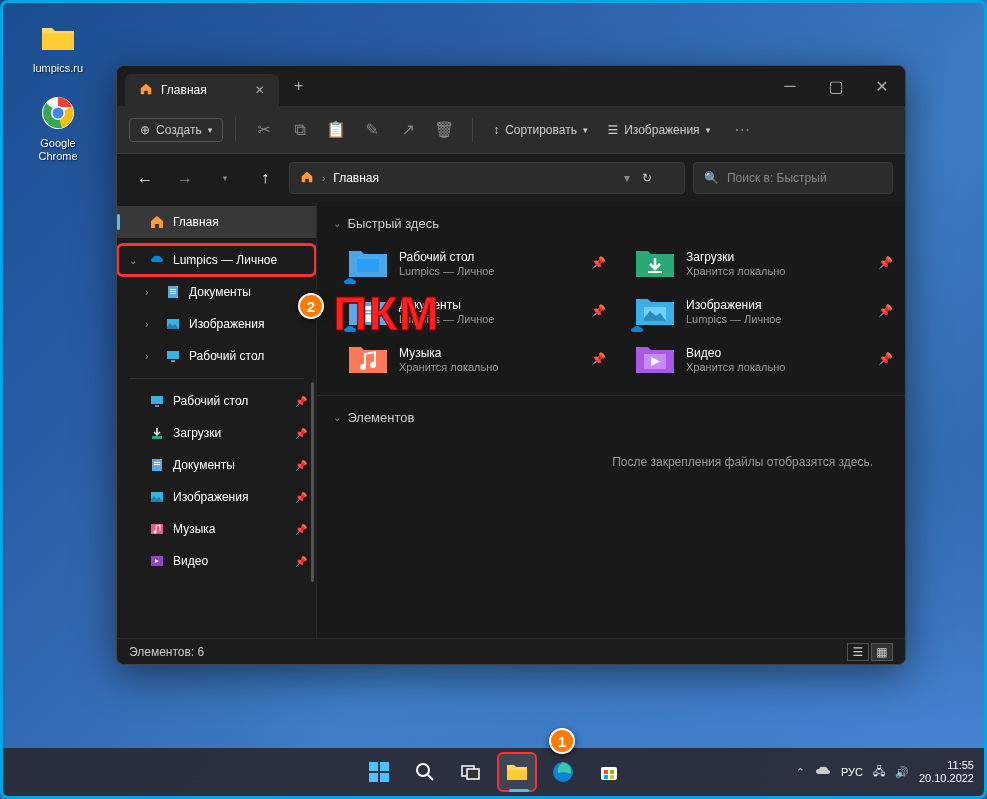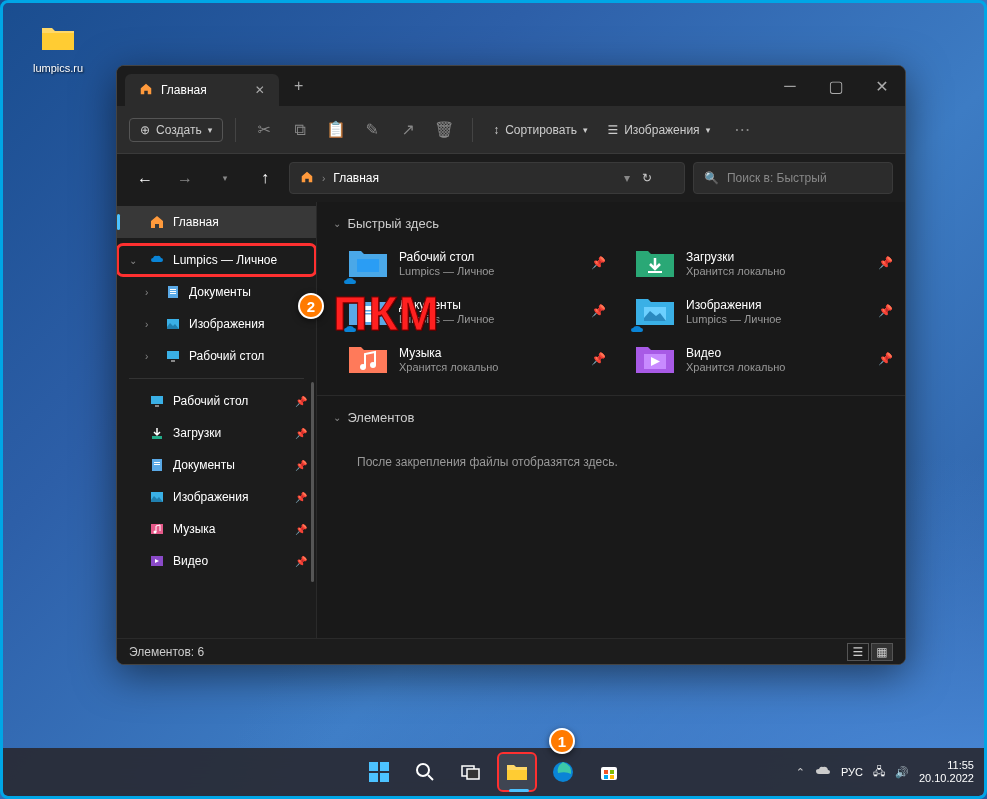--- a/index.html
+++ b/index.html
@@ -69,21 +69,21 @@
   .section-header { display: flex; align-items: center; gap: 6px; color: #ccc; font-size: 13px; padding: 6px 0; cursor: pointer; }
   .section-header .chev { color: #888; font-size: 10px; }
   .quick-grid { display: grid; grid-template-columns: 1fr 1fr; gap: 4px 20px; margin: 4px 0 14px 10px; }
   .qitem { display: flex; align-items: center; gap: 10px; padding: 4px; cursor: pointer; }
   .qitem .qicon { width: 42px; height: 36px; position: relative; }
   .qitem .qicon .cloud-badge { position: absolute; left: -4px; bottom: -2px; width: 14px; height: 10px; }
   .qitem .qtext { display: flex; flex-direction: column; gap: 1px; }
   .qitem .qname { color: #fff; font-size: 12px; }
   .qitem .qsub { color: #999; font-size: 11px; }
   .qitem .qpin { margin-left: auto; color: #666; font-size: 12px; }
-  .favorites-empty { text-align: left; color: #999; font-size: 12px; padding: 24px; }
+  .favorites-empty { text-align: right; color: #999; font-size: 12px; padding: 24px; }
   .content-sep { height: 1px; background: #2a2a2a; margin: 8px -16px; }
   
   
   .status-bar { height: 26px; background: #1c1c1c; border-top: 1px solid #2a2a2a; display: flex; align-items: center; padding: 0 12px; color: #ccc; font-size: 12px; gap: 36px; }
   .status-bar .view-btns { margin-left: auto; display: flex; gap: 2px; }
   .view-btn { width: 22px; height: 18px; border: 1px solid #555; display: flex; align-items: center; justify-content: center; cursor: pointer; }
   
   
   .annotation-badge { position: absolute; width: 26px; height: 26px; border-radius: 50%; background: #ff7a00; border: 2px solid #fff; color: #fff; font-weight: bold; font-size: 15px; display: flex; align-items: center; justify-content: center; z-index: 200; box-shadow: 0 2px 6px rgba(0,0,0,0.5); }
   .annotation-text { position: absolute; color: #ff2020; font-size: 48px; font-weight: 900; z-index: 200; -webkit-text-stroke: 1px #800000; text-shadow: 1px 1px 0 #400000; letter-spacing: 1px; }
@@ -96,20 +96,34 @@
 
 <div class="desktop-icons">
   <div class="desktop-icon">
     <div class="icon-img">
       <svg class="svg-icon" width="40" height="40" viewBox="0 0 40 40">
           <path d="M4 10 L14 10 L17 13 L36 13 L36 32 L4 32 Z" fill="#ffd868"></path>
           <path d="M4 15 L36 15 L36 32 L4 32 Z" fill="#ffcc33"></path>
         </svg>
     </div>
     <div class="icon-label">lumpics.ru</div>
+  </div>
+  <div class="desktop-icon">
+    <div class="icon-img">
+      <svg class="svg-icon" width="40" height="40" viewBox="0 0 40 40">
+          <circle cx="20" cy="20" r="16" fill="#fff"></circle>
+          <path d="M20 4 A16 16 0 0 1 34 14 L20 14 Z" fill="#ea4335"></path>
+          <path d="M34 14 A16 16 0 0 1 24 35 L20 20 Z" fill="#fbbc05"></path>
+          <path d="M24 35 A16 16 0 0 1 8 10 L20 20 Z" fill="#34a853"></path>
+          <circle cx="20" cy="20" r="7" fill="#fff"></circle>
+          <circle cx="20" cy="20" r="5.5" fill="#4285f4"></circle>
+        </svg>
+    </div>
+    <div class="icon-label" style="white-space:pre-line">Google
+Chrome</div>
   </div>
 </div>
 
 <div class="explorer">
 
   <div class="tabs">
     <div class="tab">
       <span><svg width="14" height="14" viewBox="0 0 16 16">
             <path d="M8 2 L14 7 L14 14 L10 14 L10 10 L6 10 L6 14 L2 14 L2 7 Z" fill="#ff9a3c"></path>
           </svg></span>

